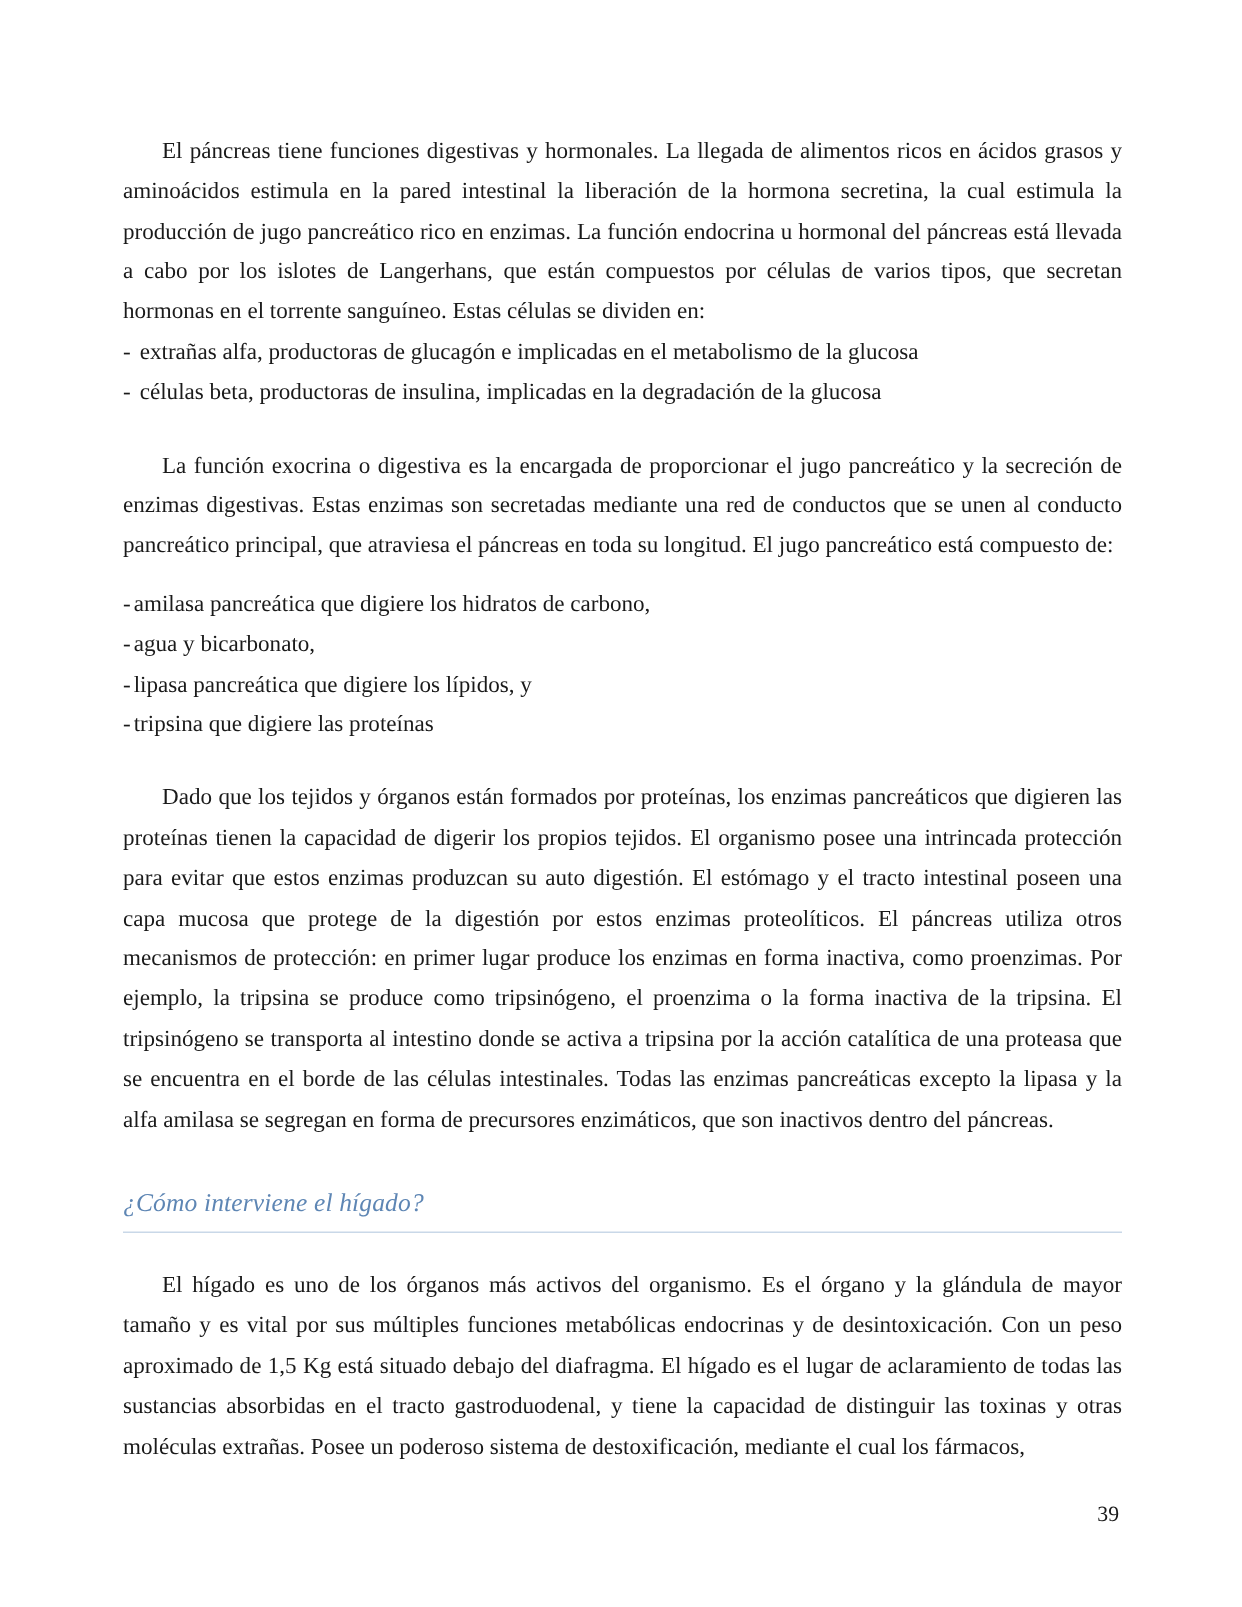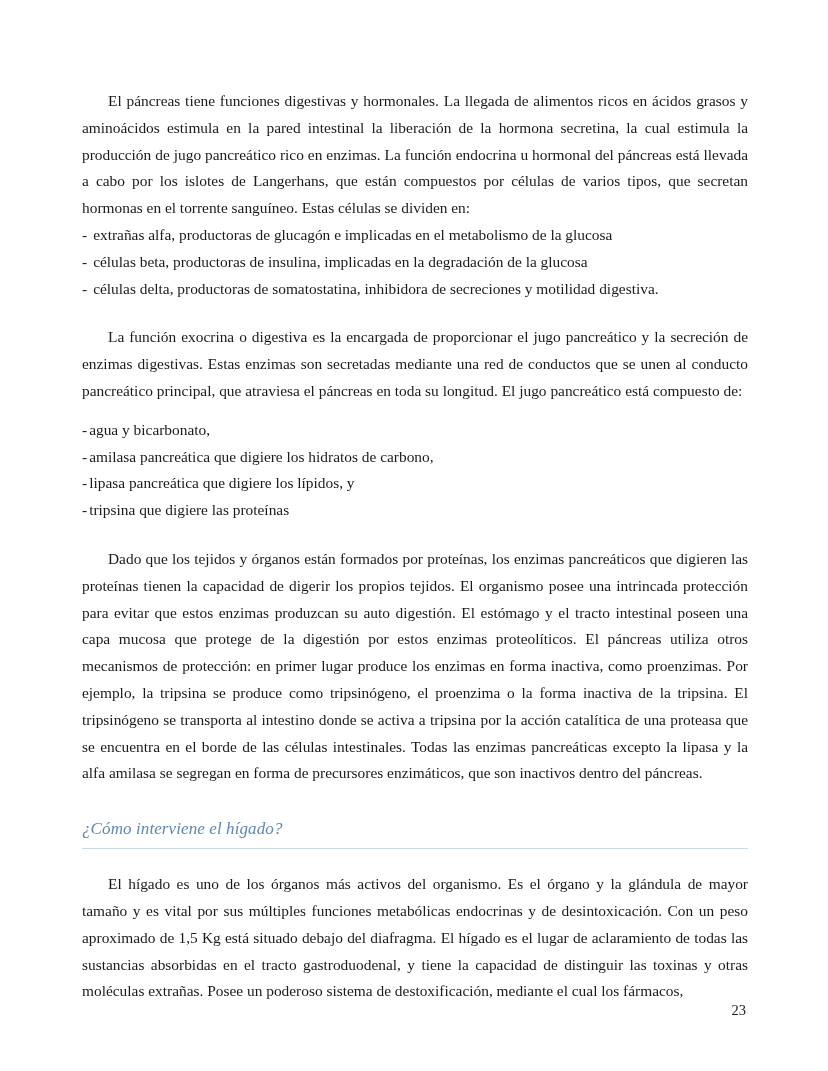--- a/index.html
+++ b/index.html
@@ -122,44 +122,43 @@
 
 <div class="page">
 
   <div class="content">
 
     <p class="para indent lead">El páncreas tiene funciones digestivas y hormonales. La llegada de alimentos ricos en ácidos grasos y aminoácidos estimula en la pared intestinal la liberación de la hormona secretina, la cual estimula la producción de jugo pancreático rico en enzimas. La función endocrina u hormonal del páncreas está llevada a cabo por los islotes de Langerhans, que están compuestos por células de varios tipos, que secretan hormonas en el torrente sanguíneo. Estas células se dividen en:</p>
 
     <ul class="hyphen-list wide">
       <li><span class="dash">-</span><span>extrañas alfa, productoras de glucagón  e implicadas en el metabolismo de la glucosa</span></li>
       <li><span class="dash">-</span><span>células beta, productoras de insulina, implicadas en la degradación de la glucosa</span></li>
-      <li><span class="dash">-</span><span>células delta, productoras de somatostatina, inhibidora de secreciones y motilidad digestiva.</span></li>
     </ul>
 
     <div class="gap-para"></div>
 
     <p class="para indent tight">La función exocrina o digestiva es la  encargada de proporcionar el jugo pancreático y la secreción de enzimas digestivas. Estas enzimas son secretadas mediante una red de conductos que se unen al conducto pancreático principal, que atraviesa el páncreas en toda su longitud. El jugo pancreático está compuesto de:</p>
 
     <ul class="hyphen-list narrow">
+      <li><span class="dash">-</span><span>amilasa pancreática que digiere los hidratos de carbono,</span></li>
       <li><span class="dash">-</span><span>agua y bicarbonato,</span></li>
-      <li><span class="dash">-</span><span>amilasa pancreática que digiere los hidratos de carbono,</span></li>
       <li><span class="dash">-</span><span>lipasa pancreática  que digiere los lípidos, y</span></li>
       <li><span class="dash">-</span><span>tripsina que digiere las proteínas</span></li>
     </ul>
 
     <div class="gap-para"></div>
 
     <p class="para indent">Dado que los tejidos y órganos están formados por proteínas, los enzimas pancreáticos que digieren las proteínas tienen la capacidad de digerir los propios tejidos. El organismo posee una intrincada protección para evitar que estos enzimas produzcan su auto digestión. El estómago y el tracto intestinal poseen una capa mucosa que protege de la digestión por estos enzimas proteolíticos. El páncreas utiliza otros mecanismos de protección: en primer lugar produce los enzimas en forma inactiva, como proenzimas. Por ejemplo, la tripsina se produce como tripsinógeno, el proenzima o la forma inactiva de la tripsina. El tripsinógeno se transporta al intestino donde se activa a tripsina por la acción catalítica de una proteasa que se encuentra en el borde de las células intestinales. Todas las enzimas pancreáticas  excepto la lipasa y la alfa amilasa se segregan en forma de precursores enzimáticos, que son inactivos dentro del páncreas.</p>
 
     <div class="section-heading-wrap">
       <h2 class="section-heading">¿Cómo interviene  el hígado?</h2>
       <div class="heading-rule"></div>
     </div>
 
     <div class="after-rule-gap"></div>
 
     <p class="para indent">El hígado es uno de los órganos más activos del organismo. Es el órgano y la glándula de mayor tamaño y es vital por sus múltiples funciones metabólicas endocrinas y de desintoxicación. Con un peso aproximado de 1,5 Kg está situado debajo del diafragma. El hígado es el lugar de aclaramiento de todas las sustancias absorbidas en el tracto gastroduodenal, y tiene la capacidad de distinguir las toxinas y otras moléculas extrañas. Posee un poderoso sistema de destoxificación, mediante el cual los fármacos,</p>
 
   </div>
 
-  <div class="page-number">23</div>
+  <div class="page-number">39</div>
 
 </div>
 
 </body></html>

